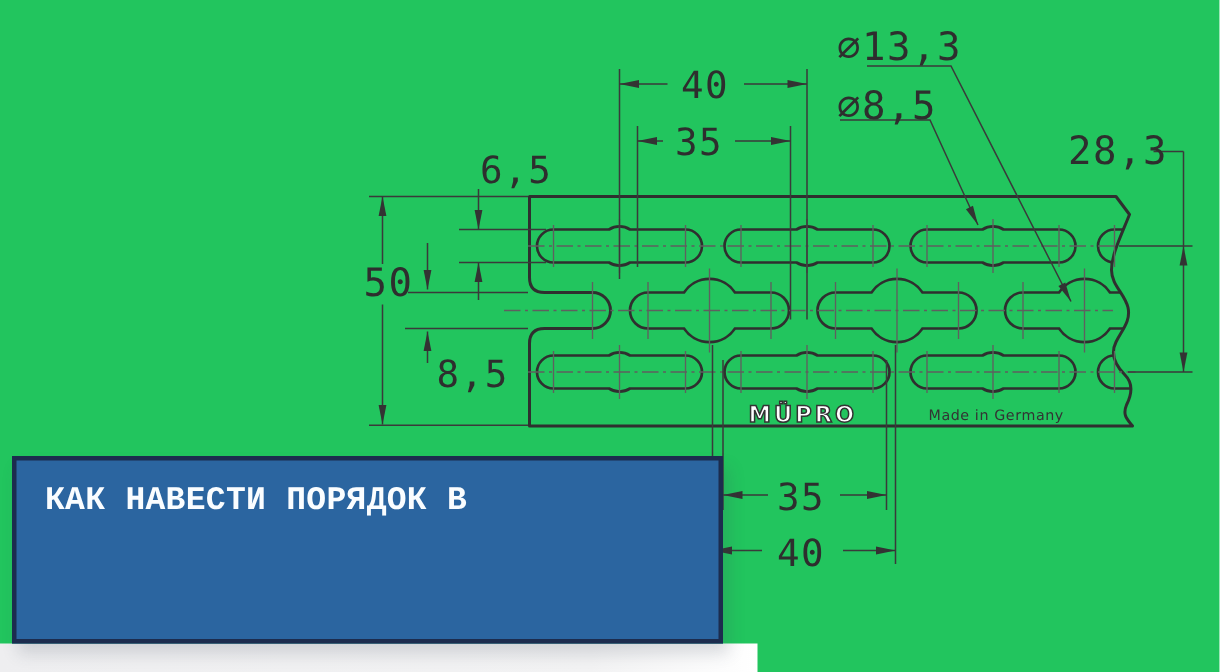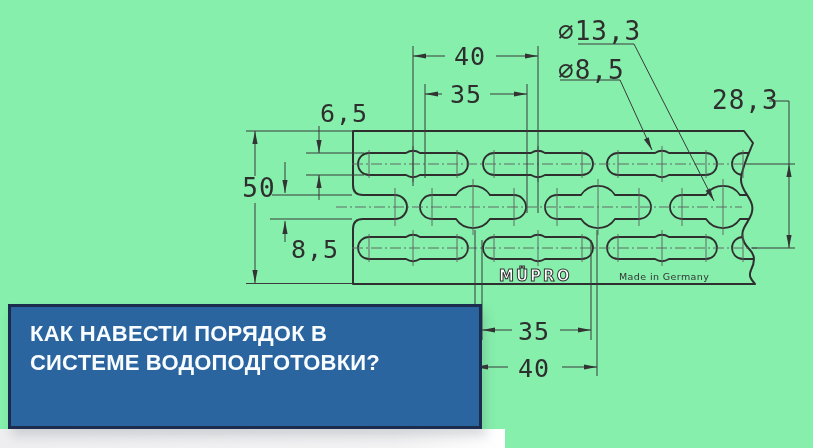--- a/index.html
+++ b/index.html
@@ -1,34 +1,34 @@
 <!DOCTYPE html>
 <html><head>
 <meta charset="utf-8">
 <style>
   html,body{margin:0;padding:0;background:#fff;}
-  #stage{position:relative;width:813px;height:448px;background:#86efac;overflow:hidden;
+  #stage{position:relative;width:813px;height:448px;background:#22c55e;overflow:hidden;
          font-family:"DejaVu Sans",sans-serif;}
   #stage svg{position:absolute;left:0;top:0;}
   svg text{font-family:"DejaVu Sans Mono",monospace;fill:#2e2e2e;}
   .dimtxt{font-size:25px;letter-spacing:1px;}
   .dimtxt-lg{font-size:26px;letter-spacing:1px;}
   .brandtxt{font-family:"DejaVu Sans",sans-serif;font-size:15px;font-weight:bold;
             letter-spacing:2px;fill:#ffffff;stroke:#333;stroke-width:1;}
   .origintxt{font-family:"DejaVu Sans",sans-serif;font-size:9.5px;letter-spacing:0.4px;fill:#333;}
   .outline{fill:none;stroke:#2f2f2f;stroke-width:2;stroke-linejoin:round;}
   .slot{fill:none;stroke:#2f2f2f;stroke-width:1.8;}
   .dimline{stroke:#3a3a3a;stroke-width:1;fill:none;}
   .cline{stroke:#5f5f5f;stroke-width:0.9;fill:none;}
   .cdash{stroke-dasharray:11 3 2 3;}
   .arr{fill:#333;stroke:none;}
   #promo-banner{position:absolute;left:8px;top:304px;width:449px;height:106px;
     background:#2b65a0;border:3px solid #1c2c4e;padding:13px 0 0 19px;
     box-shadow:4px 7px 10px rgba(60,70,90,0.18);}
-  #promo-banner .bl{color:#fafdff;font-family:Liberation Sans, sans-serif;
+  #promo-banner .bl{color:#fafdff;font-family:Liberation Mono, monospace;
     font-weight:bold;font-size:22px;line-height:28.5px;letter-spacing:0.2px;white-space:nowrap;}
   #bottom-strip{position:absolute;left:0;top:429px;width:505px;height:19px;
     background:linear-gradient(90deg,#eeeef0 0%,#f2f2f3 78%,#ffffff 100%);}
 </style>
 </head>
 <body>
 
 <div id="stage">
 
   <svg width="813" height="448" viewBox="0 0 813 448">
@@ -123,16 +123,15 @@
     <text class="dimtxt" x="534" y="377" text-anchor="middle">40</text>
 
     <text class="brandtxt" x="499" y="281">MÜPRO</text>
     <text class="origintxt" x="619" y="280">Made in Germany</text>
   </svg>
 
   <div id="bottom-strip"></div>
 
   <div id="promo-banner">
     <div class="bl">КАК НАВЕСТИ ПОРЯДОК В</div>
-    <div class="bl">СИСТЕМЕ ВОДОПОДГОТОВКИ?</div>
   </div>
 
 </div>
 
 </body></html>

